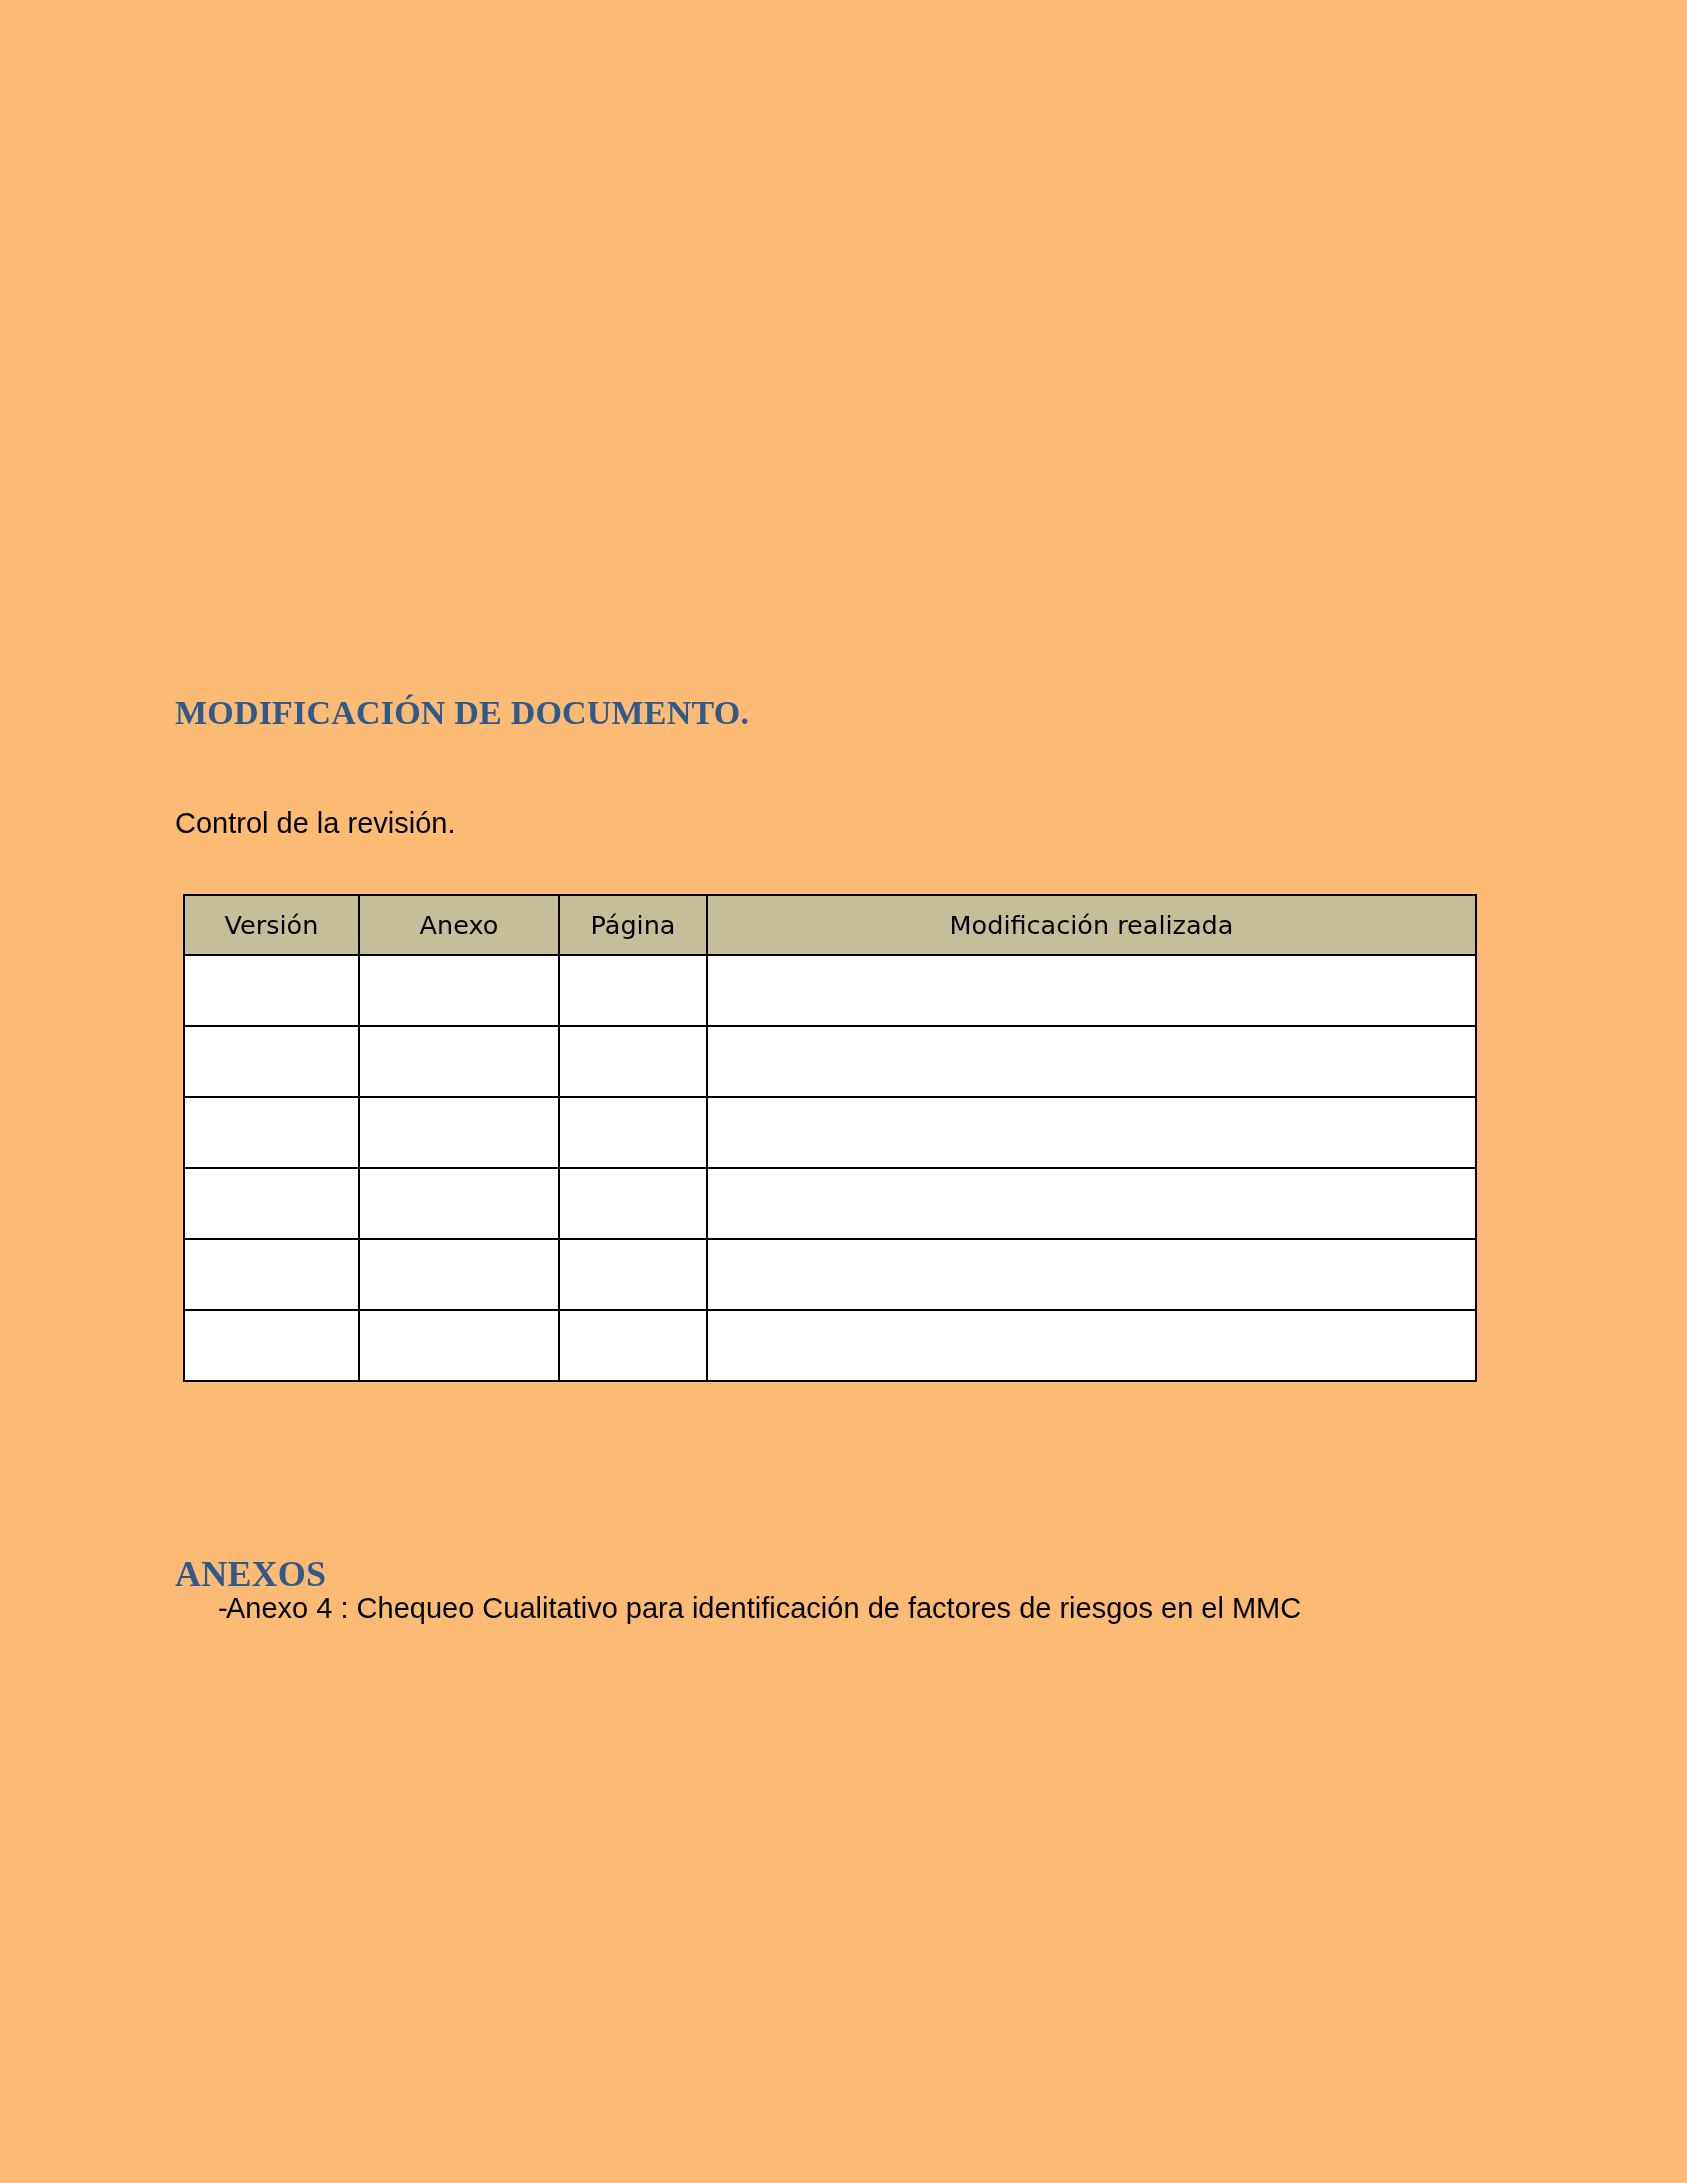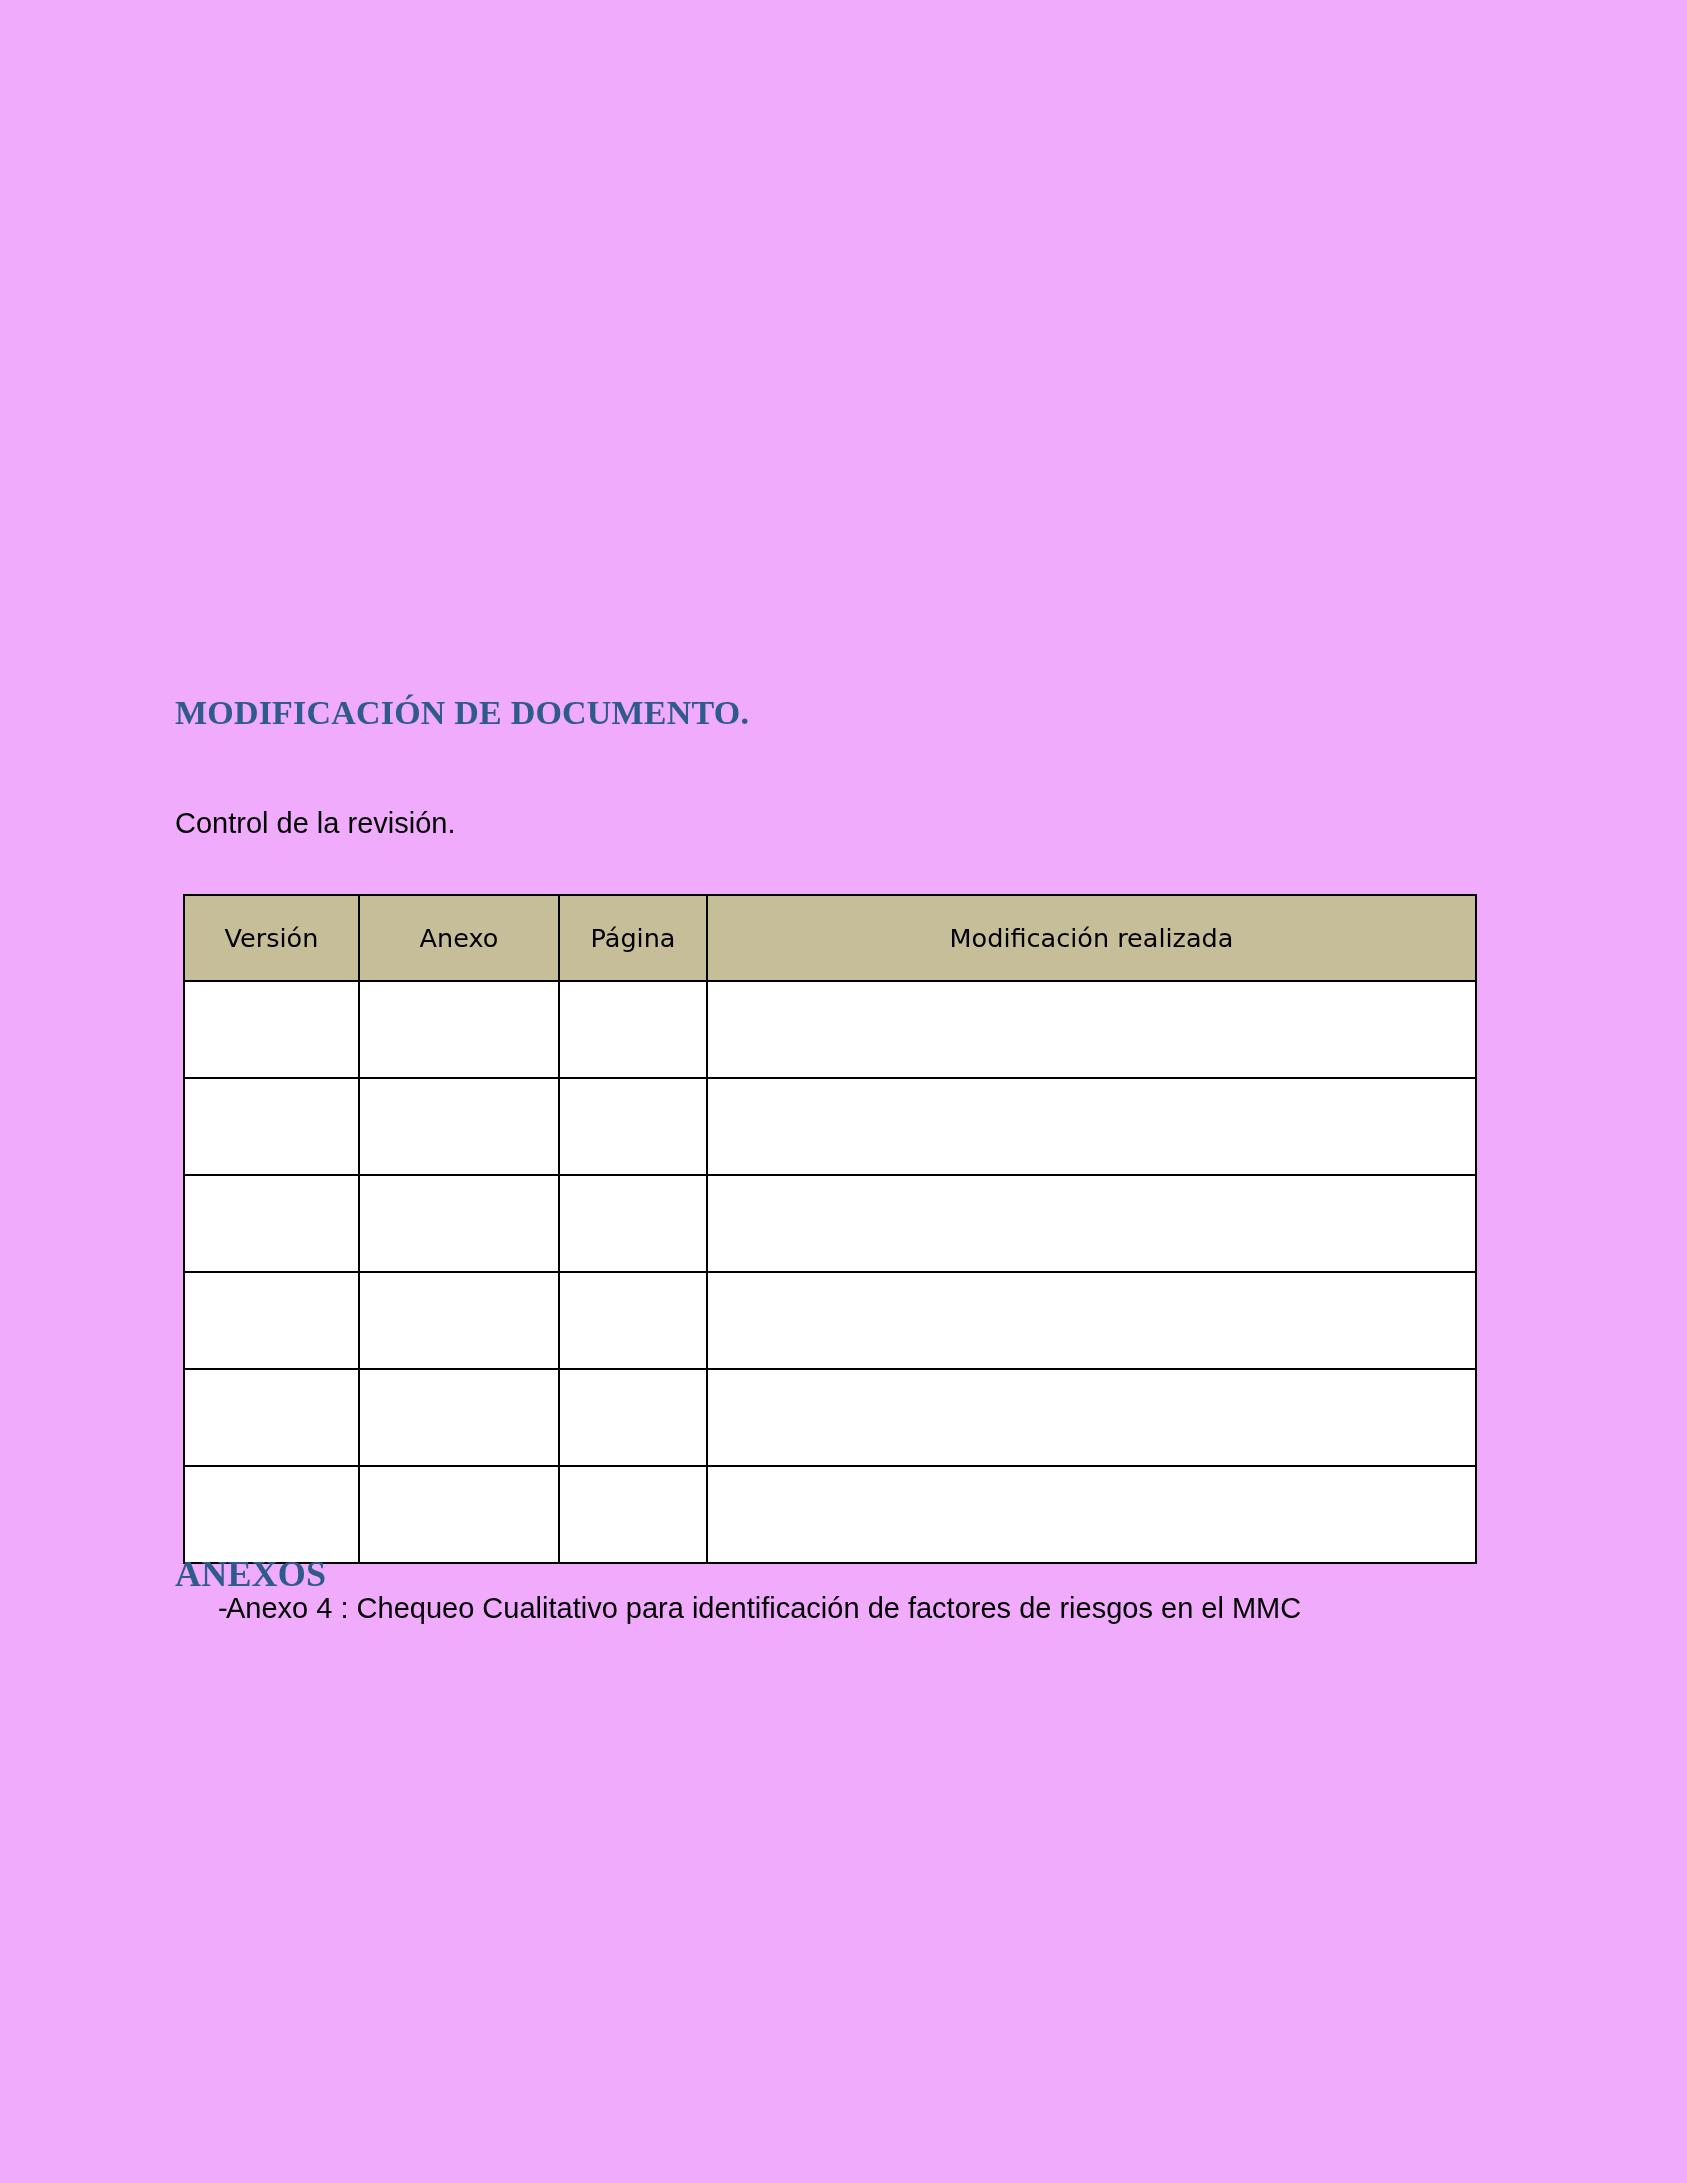--- a/index.html
+++ b/index.html
@@ -12,21 +12,21 @@
     height: 2183px;
     position: relative;
     overflow: hidden;
     font-family: "Liberation Sans", sans-serif;
     -webkit-font-smoothing: antialiased;
   }
 
   .page {
     position: absolute;
     inset: 0;
-    background: #f0abfc;
+    background: #fdba74;
   }
 
   
   .section-heading {
     position: absolute;
     left: 175px;
     font-family: "Liberation Serif", serif;
     font-weight: bold;
     color: #2f5a8c;
     white-space: nowrap;
@@ -63,21 +63,21 @@
     width: 1294px;
   }
   table.revision-table {
     border-collapse: collapse;
     width: 100%;
     table-layout: fixed;
   }
   table.revision-table th,
   table.revision-table td {
     border: 2.5px solid #000000;
-    padding: 13px;
+    padding: 0;
     margin: 0;
   }
   table.revision-table th {
     background: #c6bd99;
     font-family: "DejaVu Sans", sans-serif;
     font-weight: normal;
     font-size: 25.5px;
     color: #000000;
     text-align: center;
     height: 58px;

